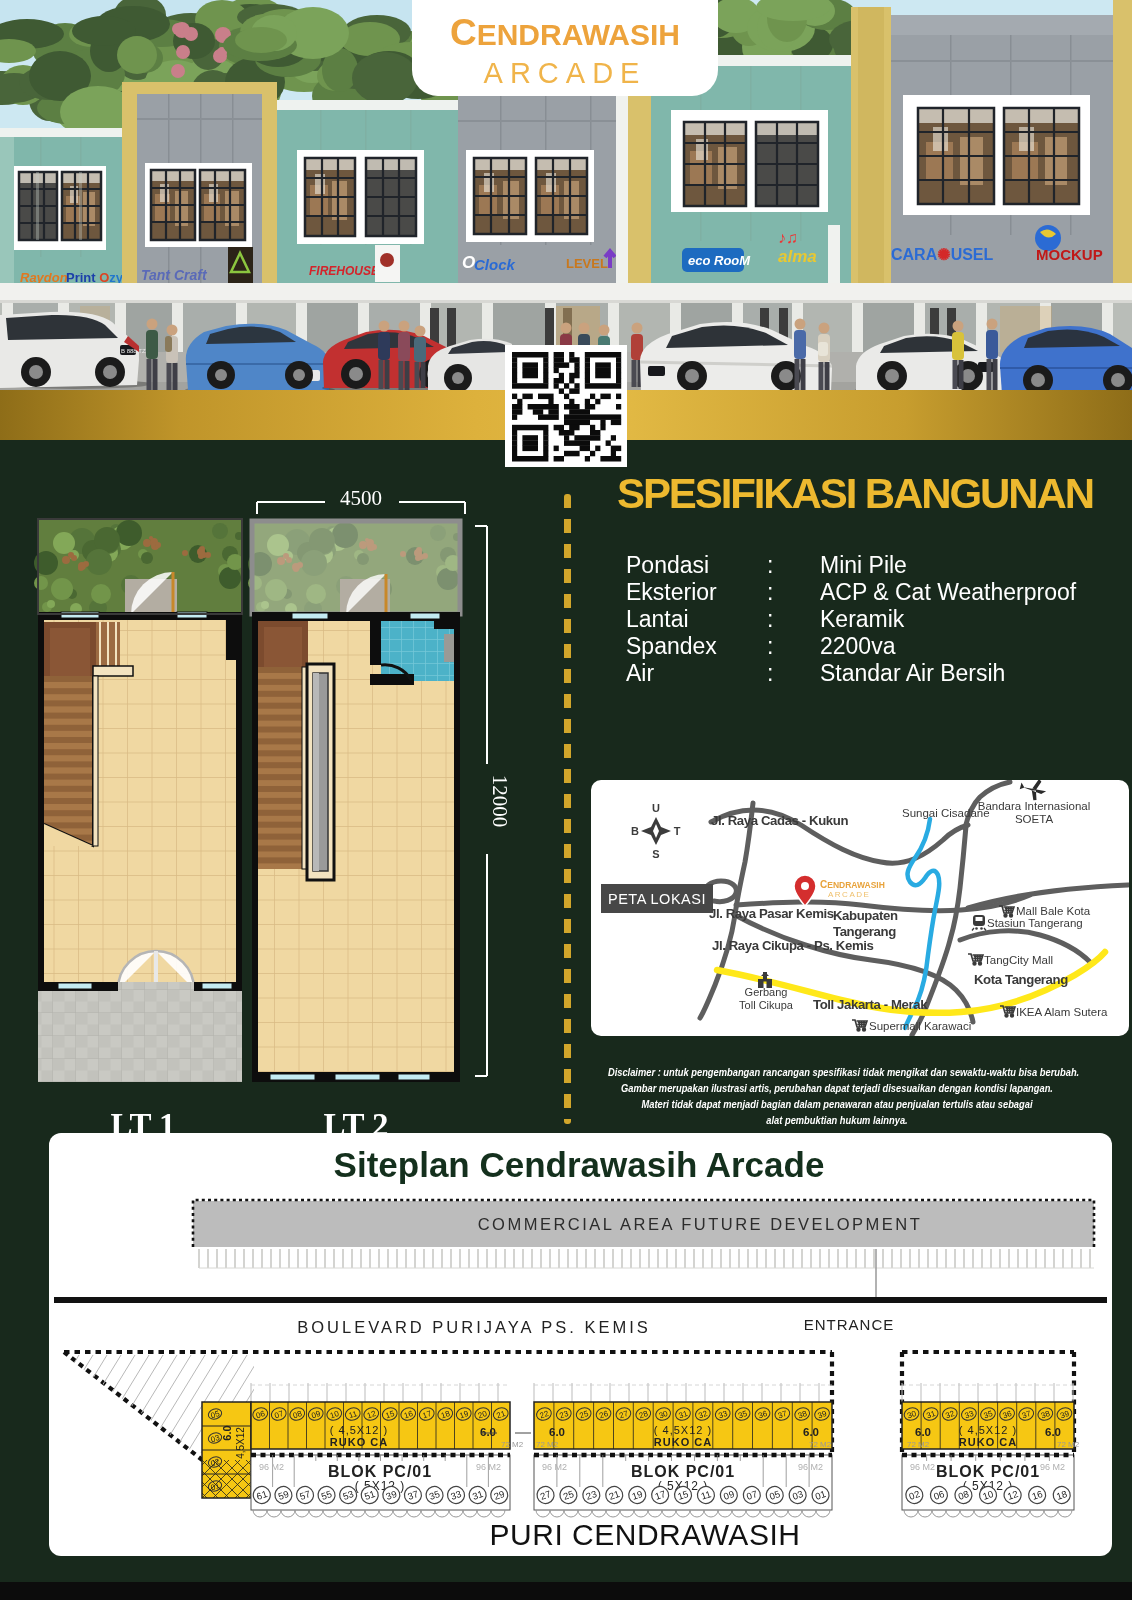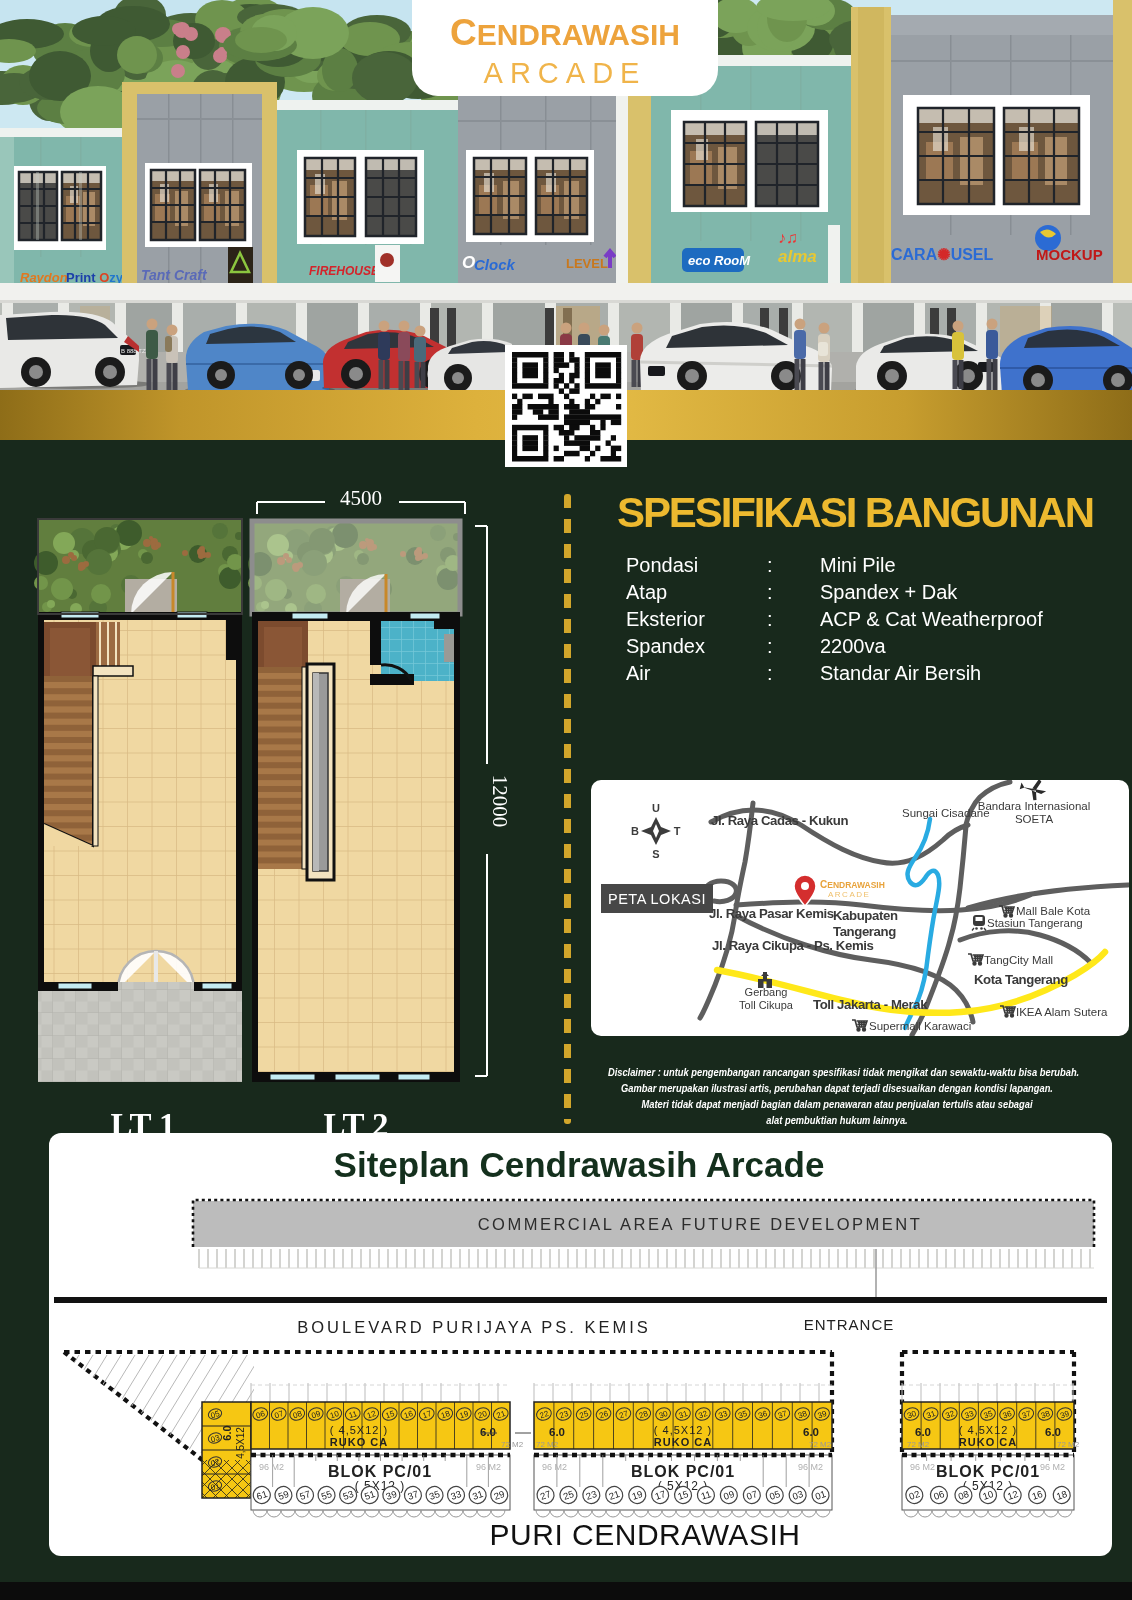--- a/index.html
+++ b/index.html
@@ -960,26 +960,26 @@
 
 <text x="113" y="652" font-size="33" fill="#fff" font-weight="600" text-anchor="middle">LT 1</text>
 
 <text x="326" y="652" font-size="33" fill="#fff" font-weight="600" text-anchor="middle">LT 2</text>
 
 </svg>
 </div>
 
 <div class="abs" style="left:564px;top:494px;width:7px;height:630px;background:repeating-linear-gradient(180deg,#d2a62b 0,#d2a62b 14px,transparent 14px,transparent 25px);border-radius:3px;"></div>
 
-<div class="abs" style="left:617px;top:489px;width:490px;font-size:42px;font-weight:bold;color:#edb92f;letter-spacing:-2.1px;white-space:nowrap;">SPESIFIKASI&nbsp;BANGUNAN</div>
-
-<div class="abs" style="left:626px;top:552px;width:470px;font-size:20px;color:#fff;line-height:27px;">
+<div class="abs" style="left:617px;top:470px;width:490px;font-size:42px;font-weight:bold;color:#edb92f;letter-spacing:-2.1px;white-space:nowrap;">SPESIFIKASI&nbsp;BANGUNAN</div>
+
+<div class="abs" style="left:626px;top:552px;width:470px;font-size:23px;color:#fff;line-height:27px;">
 <div><span style="display:inline-block;width:141px;">Pondasi</span><span style="display:inline-block;width:53px;">:</span>Mini Pile</div>
-<div><span style="display:inline-block;width:141px;">Atap</span><span style="display:inline-block;width:53px;">:</span>Spandex + Dak</div>
 <div><span style="display:inline-block;width:141px;">Eksterior</span><span style="display:inline-block;width:53px;">:</span>ACP &amp; Cat Weatherproof</div>
+<div><span style="display:inline-block;width:141px;">Lantai</span><span style="display:inline-block;width:53px;">:</span>Keramik</div>
 <div><span style="display:inline-block;width:141px;">Spandex</span><span style="display:inline-block;width:53px;">:</span>2200va</div>
 <div><span style="display:inline-block;width:141px;">Air</span><span style="display:inline-block;width:53px;">:</span>Standar Air Bersih</div>
 </div>
 
 <div class="abs" style="left:591px;top:780px;width:538px;height:256px;background:#fff;border-radius:10px;">
 <svg width="538" height="256" viewBox="0 0 538 256">
 
 <g fill="none" stroke="#5e5e5e" stroke-width="5" stroke-linecap="round">
 <path d="M120 42 C150 25 180 26 210 45 C240 65 265 78 290 82 C315 87 335 75 352 60 C362 50 370 47 377 45"></path>
 <path d="M162 23 C159 50 157 65 154 82 C149 105 146 120 144 135 C141 155 134 180 124 205 C119 217 114 230 109 238"></path>

